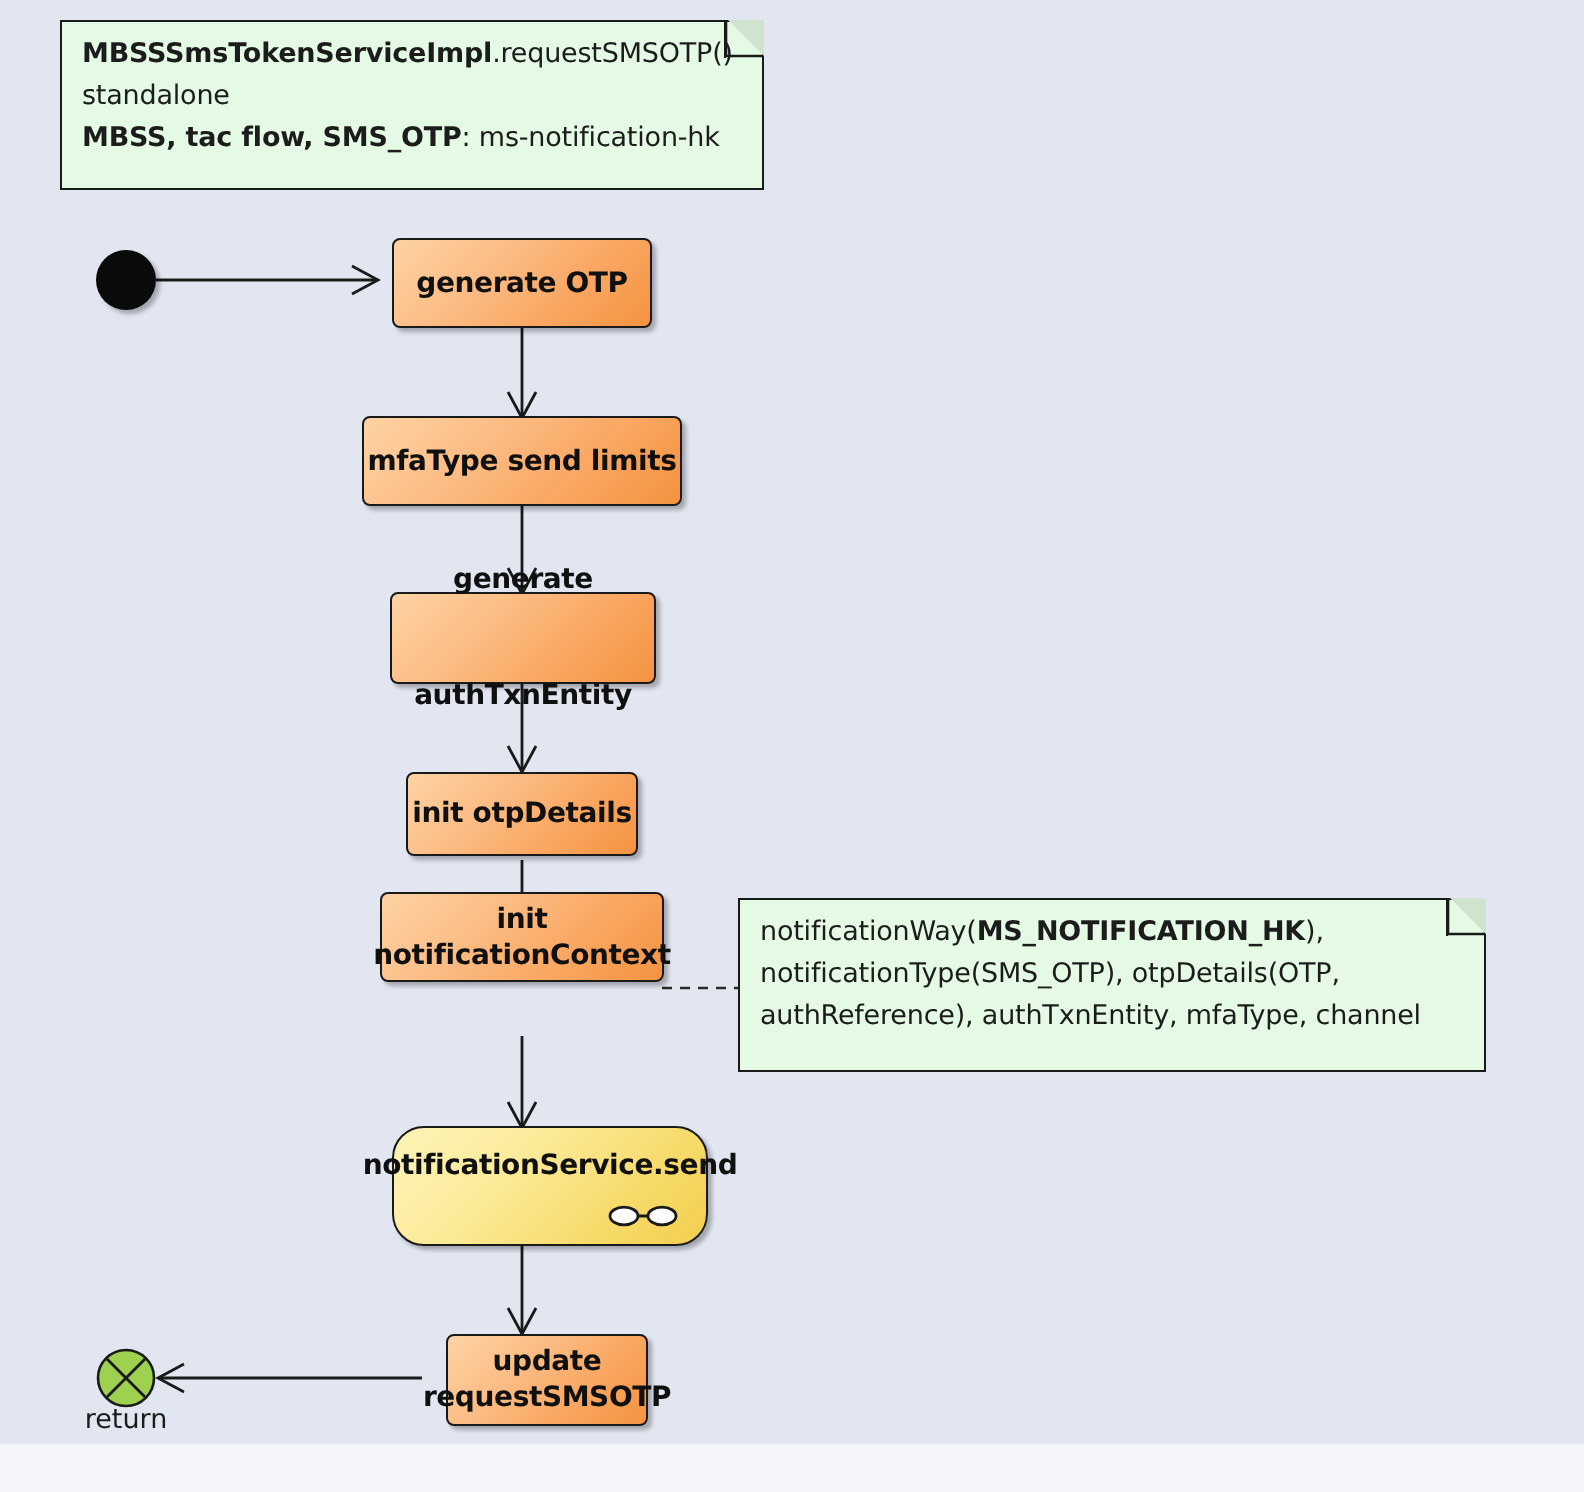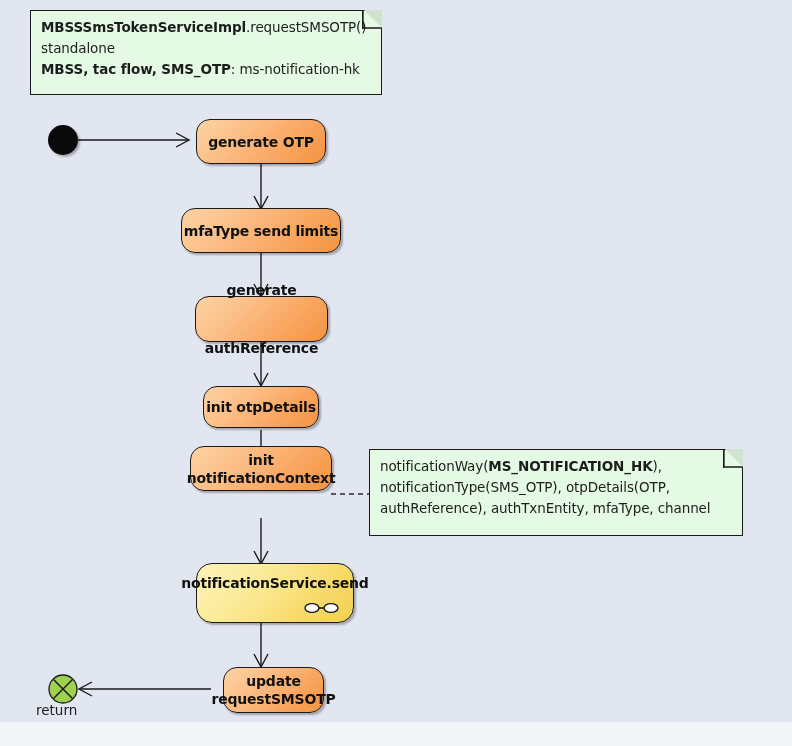--- a/index.html
+++ b/index.html
@@ -65,21 +65,21 @@
   #note-title { left: 30px; top: 10px; width: 352px; height: 85px; }
   #note-title .note-line { height: 21px; }
   #note-params { left: 369px; top: 449px; width: 374px; height: 87px; }
   #note-params .note-line { height: 21px; }
 
   
   .activity {
     position: absolute;
     box-sizing: border-box;
     border: 1.3px solid #1a1a1a;
-    border-radius: 14px;
+    border-radius: 4px;
     display: flex;
     flex-direction: column;
     align-items: center;
     justify-content: center;
     text-align: center;
     font-weight: bold;
     font-size: 14px;
     line-height: 18px;
     color: #101010;
     box-shadow: 2px 2px 2px rgba(0,0,0,0.28);
@@ -118,20 +118,21 @@
     left: 48px;
     top: 674px;
     width: 30px;
     height: 30px;
   }
   #end-label {
     position: absolute;
     left: 36px;
     top: 702px;
     width: 54px;
+    text-align: center;
     font-size: 13.5px;
     color: #1c1c1c;
   }
 </style>
 </head>
 <body>
 
 <div id="canvas">
   <div id="diagram-area"></div>
 
@@ -229,21 +230,21 @@
   <div class="activity orange" style="left:196px; top:119px; width:130px; height:45px;">
     <span class="label-line">generate OTP</span>
   </div>
 
   <div class="activity orange" style="left:181px; top:208px; width:160px; height:45px;">
     <span class="label-line">mfaType send limits</span>
   </div>
 
   <div class="activity orange" style="left:195px; top:296px; width:133px; height:46px;gap:40px;">
     <span class="label-line">generate</span>
-    <span class="label-line">authReference</span>
+    <span class="label-line">authTxnEntity</span>
   </div>
 
   <div class="activity orange" style="left:203px; top:386px; width:116px; height:42px;">
     <span class="label-line">init otpDetails</span>
   </div>
 
   <div class="activity orange" style="left:190px; top:446px; width:142px; height:45px;align-items:center;">
     <span class="label-line">init</span>
     <span class="label-line">notificationContext</span>
   </div>

